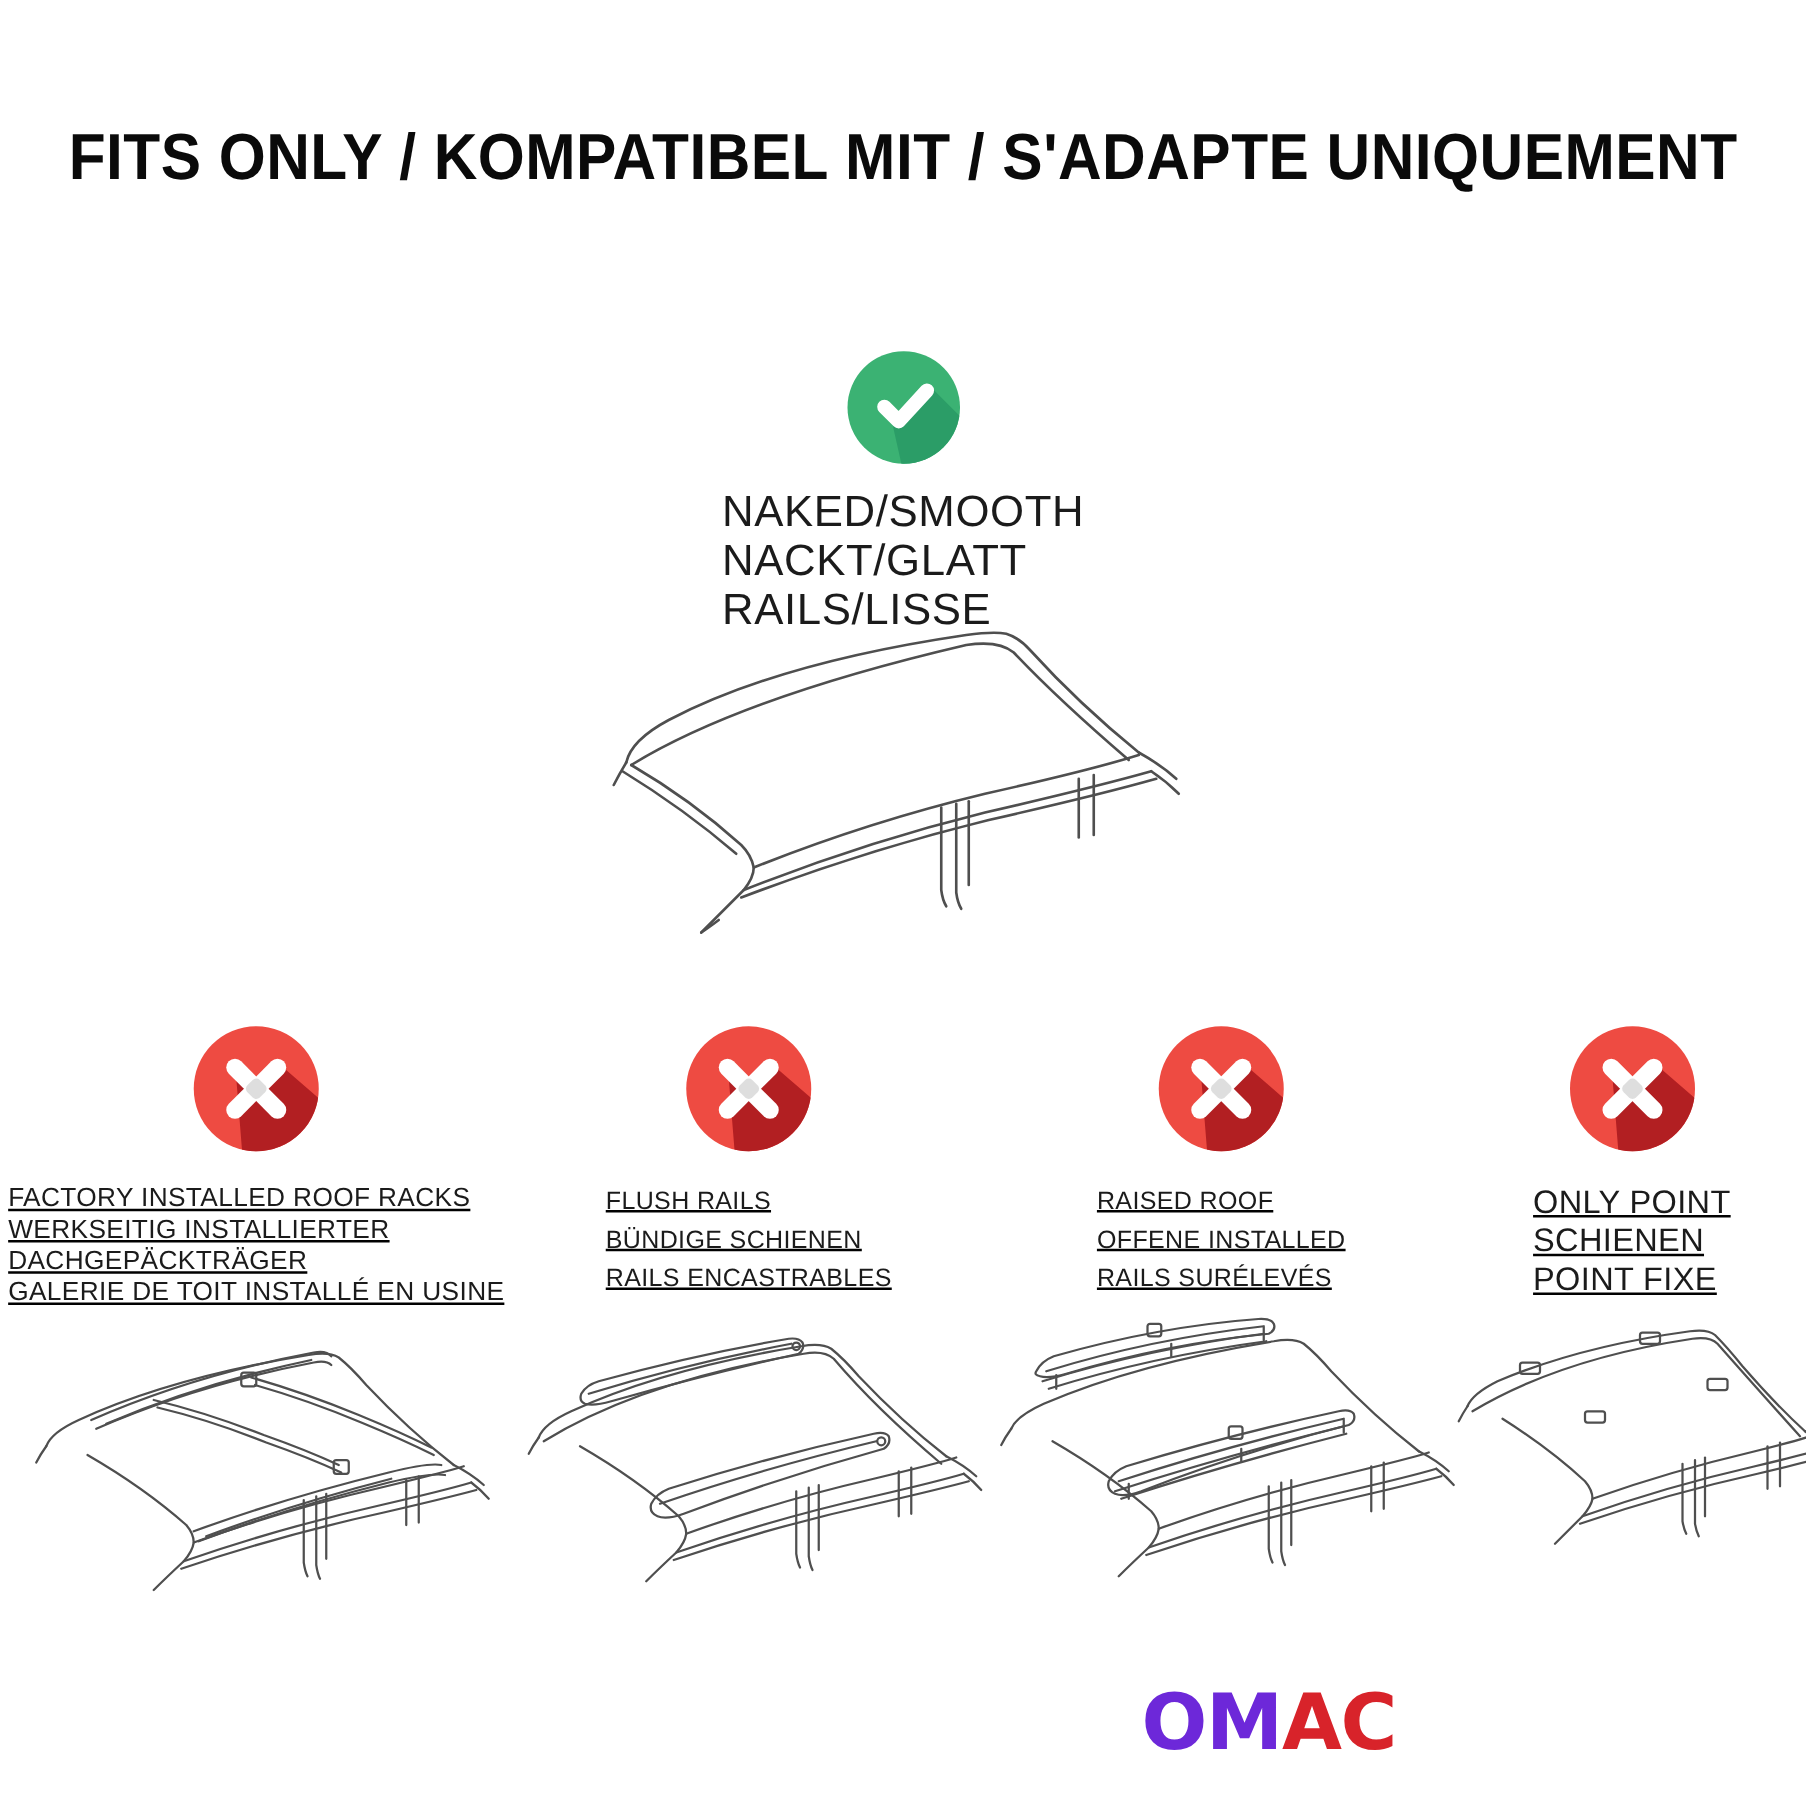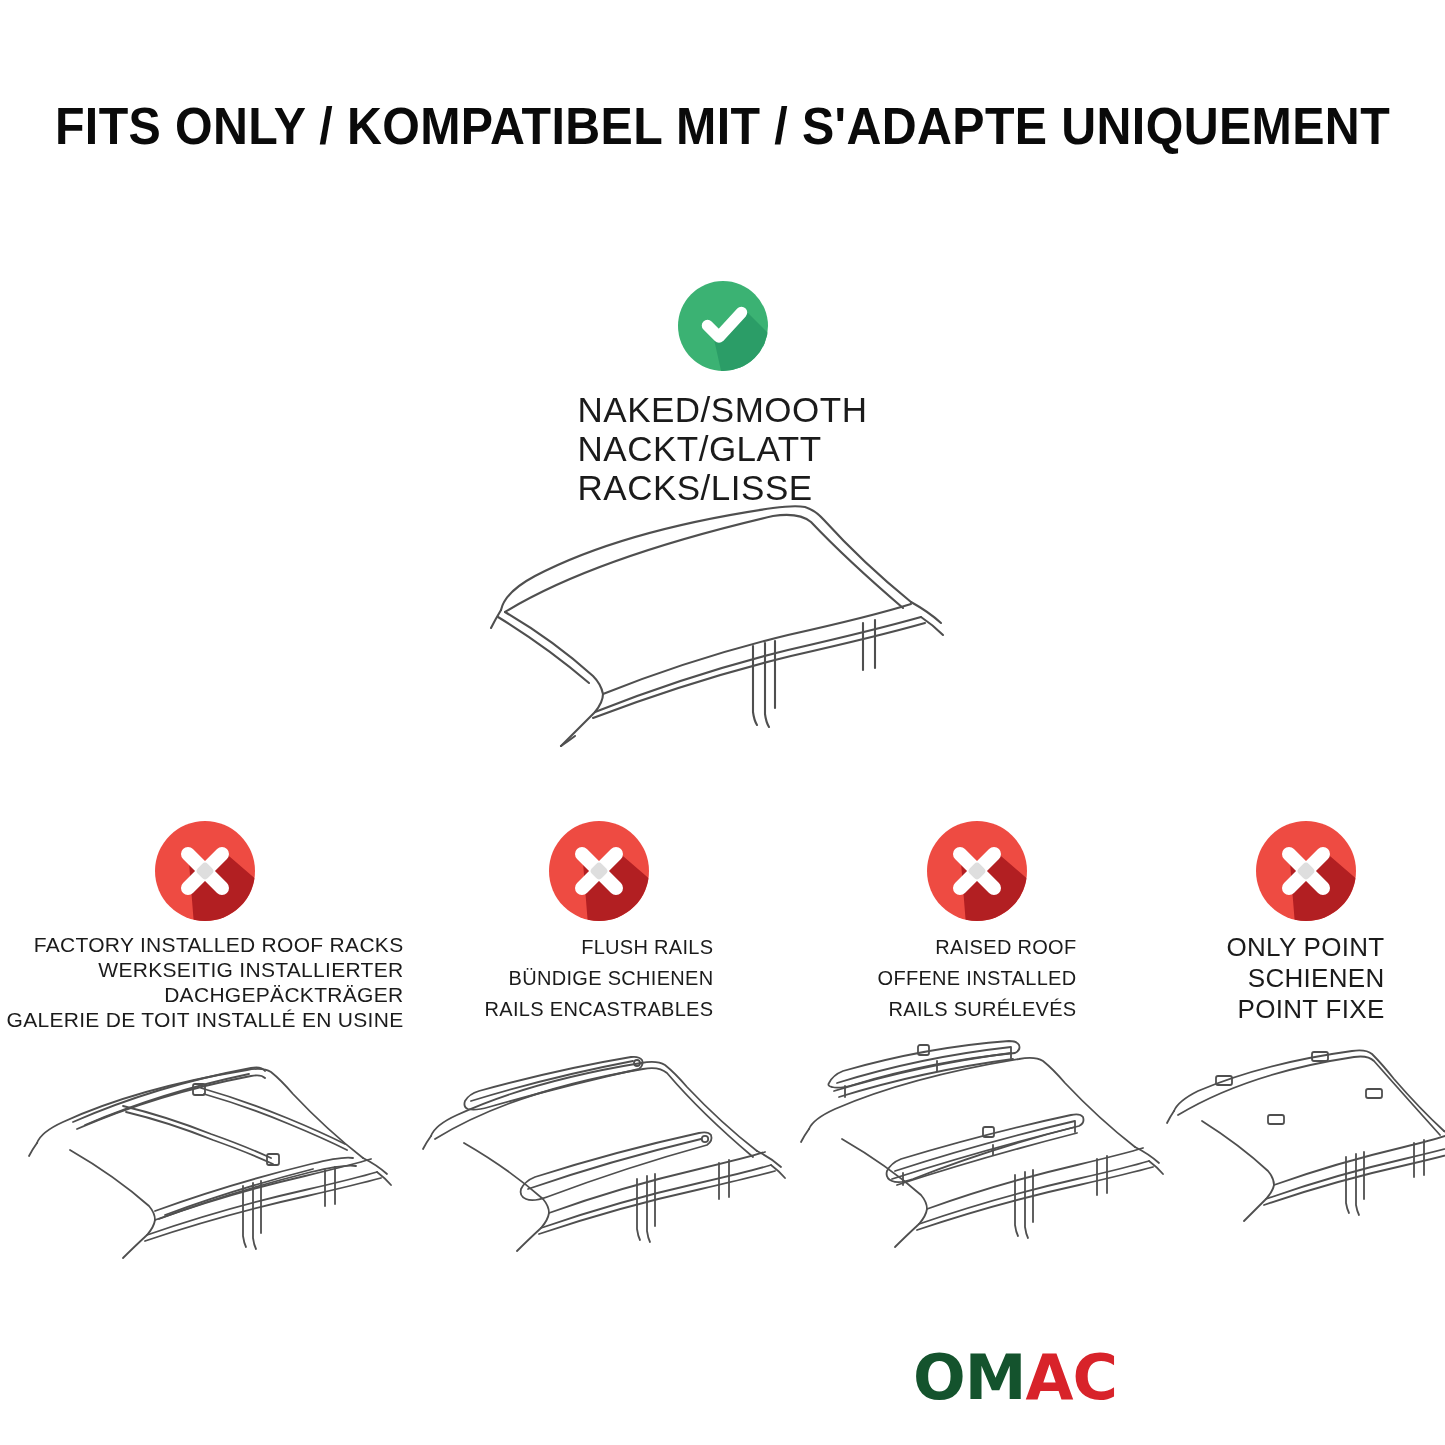--- a/index.html
+++ b/index.html
@@ -67,21 +67,21 @@
   }
   .col {
     display: flex; flex-direction: column; align-items: center;
     position: relative;
   }
   .col-0 { width: 410px; }
   .col-1 { width: 378px; }
   .col-2 { width: 378px; }
   .col-3 { width: 279px; }
 
-  .col-labels { margin-top: 10px; text-align: right; }
+  .col-labels { margin-top: 24px; text-align: left; text-decoration: underline; }
   .col-labels .lbl {
     display: block;
     color: #1b1b1b;
     font-weight: 400;
   }
   .col-0 .col-labels .lbl { font-size: 21px; line-height: 25px; letter-spacing: 0.3px; }
   .col-1 .col-labels .lbl,
   .col-2 .col-labels .lbl { font-size: 20px; line-height: 31px; letter-spacing: 0.3px; }
   .col-3 .col-labels .lbl { font-size: 26px; line-height: 31px; letter-spacing: 0.3px; }
 
@@ -91,21 +91,21 @@
   
   #logo {
     position: absolute;
     right: 45px; bottom: 36px;
     font-weight: bold;
     font-size: 62px;
     letter-spacing: -1px;
     line-height: 62px;
     font-family: "DejaVu Sans", sans-serif;
   }
-  #logo .blk { color: #14532d; text-align: center; }
+  #logo .blk { color: #6d28d9; text-align: center; }
   #logo .red { color: #d8232a; }
 </style>
 </head>
 <body>
 
 <div id="page">
 
   <div id="title">FITS ONLY / KOMPATIBEL MIT / S'ADAPTE UNIQUEMENT</div>
 
   <div id="hero">
@@ -121,21 +121,21 @@
         <g clip-path="url(#clipGreen)">
           <path d="M34 46 L43 55 L68 30 L95 57 L95 95 L45 95 Z" fill="#2a9c66" opacity="0.95"></path>
         </g>
         <path d="M30.5 45.5 L42 57 L64.5 32.5" fill="none" stroke="#ffffff" stroke-width="11.5" stroke-linecap="round" stroke-linejoin="round"></path>
       </svg>
     </div>
 
     <div class="hero-labels">
       <span class="lbl">NAKED/SMOOTH</span>
       <span class="lbl">NACKT/GLATT</span>
-      <span class="lbl">RACKS/LISSE</span>
+      <span class="lbl">RAILS/LISSE</span>
     </div>
 
     <svg id="hero-roof" viewBox="0 0 560 270">
       <g fill="none" stroke="#4f4f4f" stroke-width="2.1" stroke-linecap="round" stroke-linejoin="round">
 
         <path d="M58 130 Q62 112 92 96 Q180 50 330 28 Q352 25 362 27 Q372 30 381 40
                  Q420 83 468 122"></path>
         <path d="M58 130 Q52 140 48 148"></path>
         <path d="M62 132 Q150 78 330 36 Q356 32 368 42 Q404 80 460 128"></path>
 

